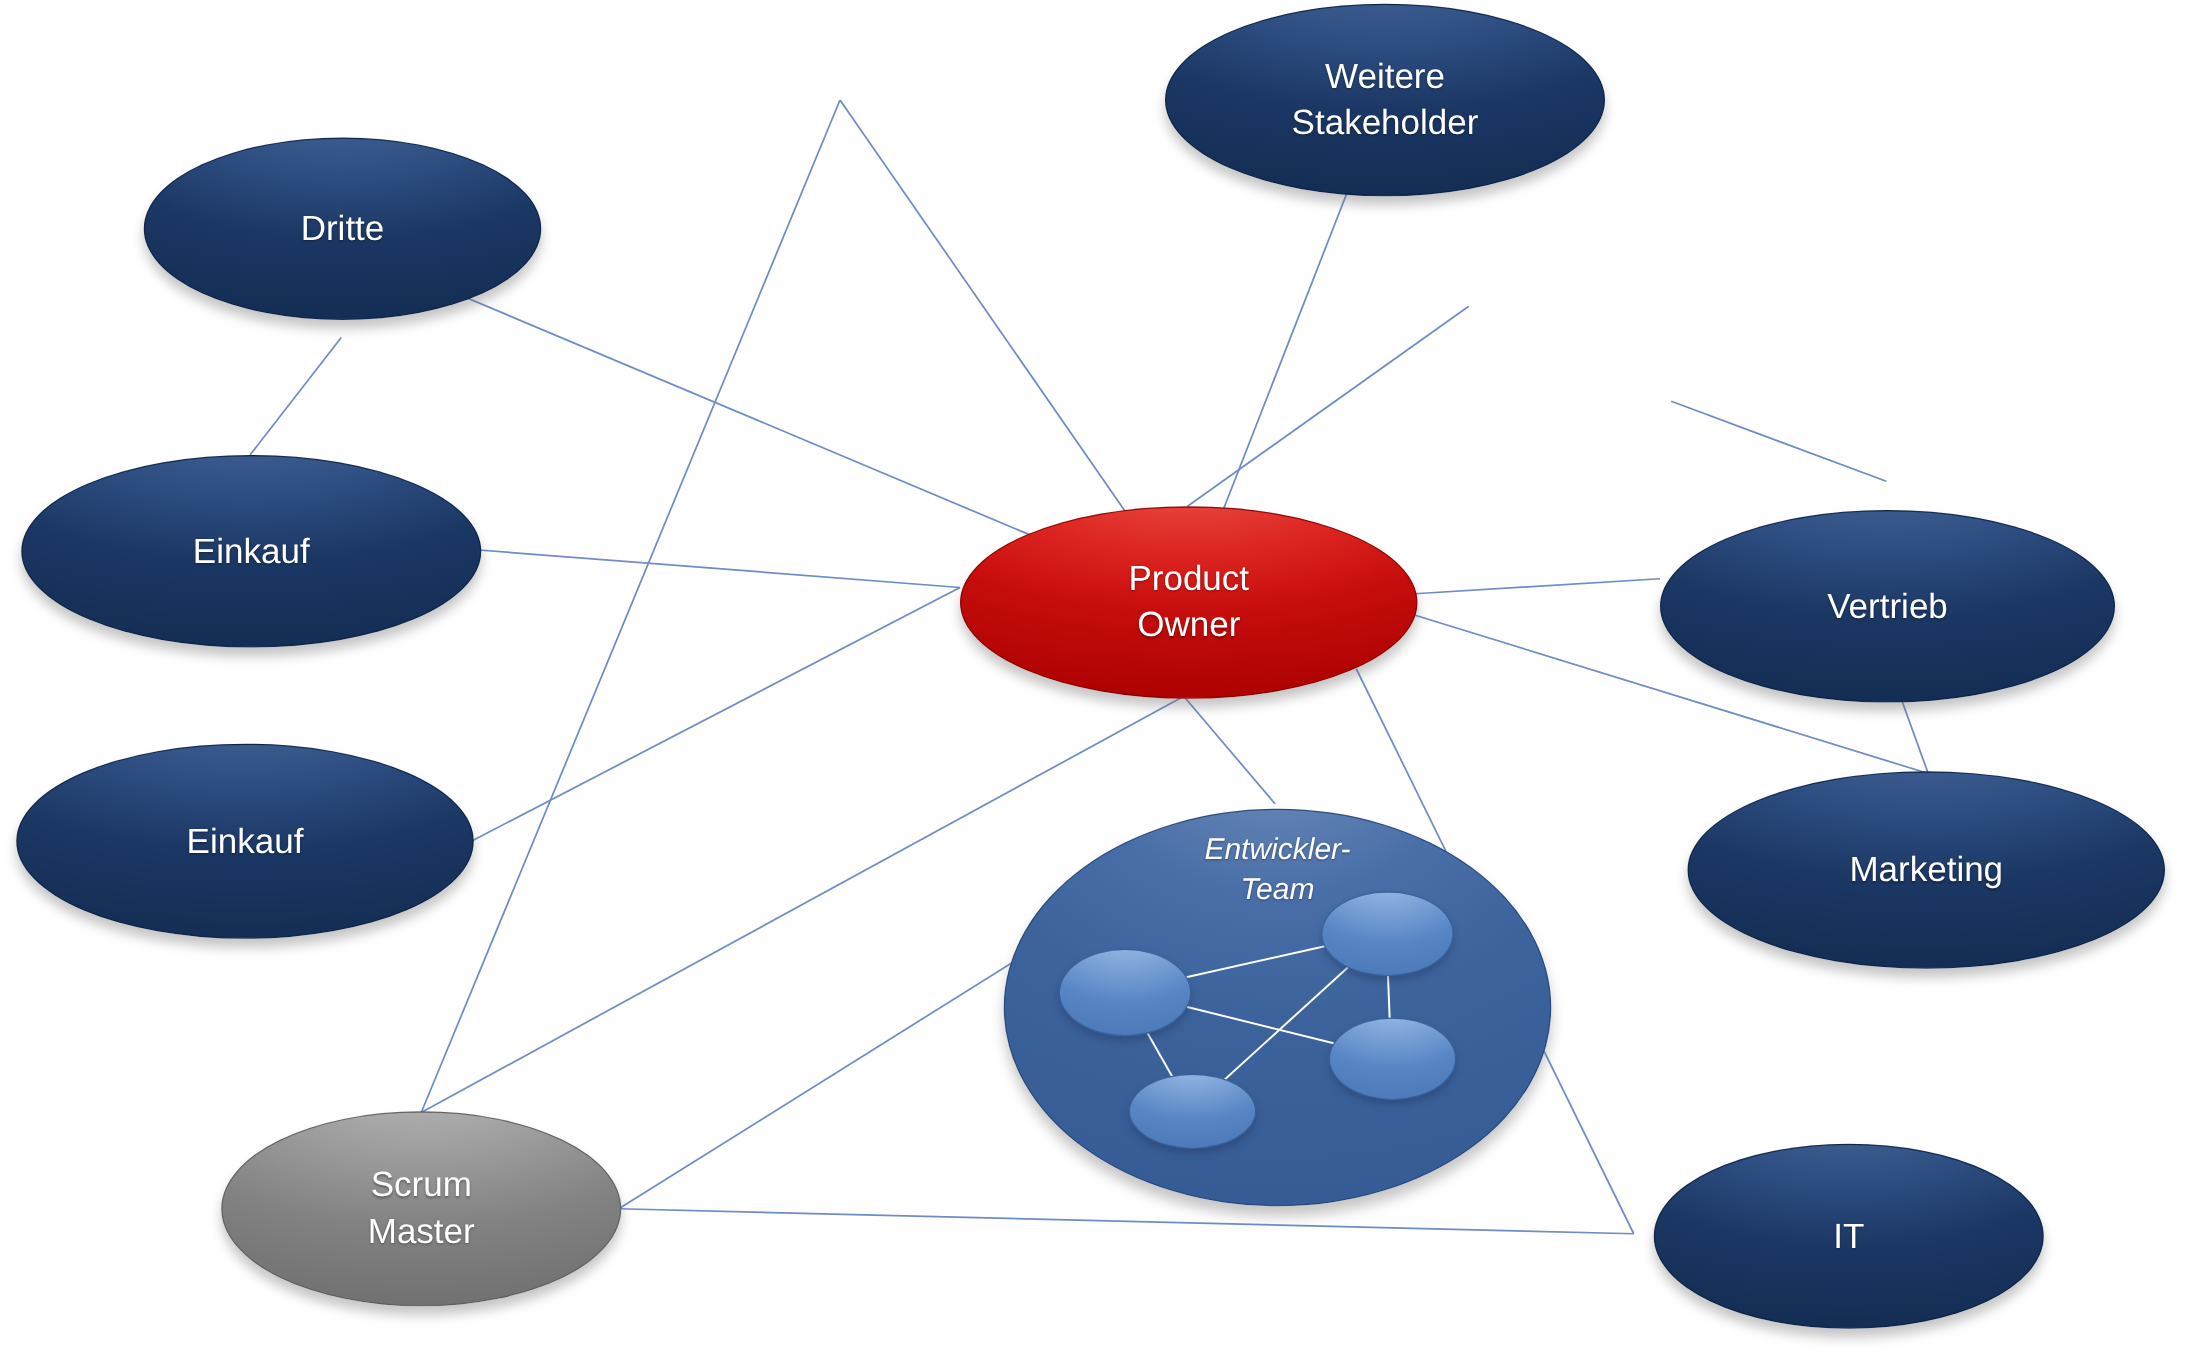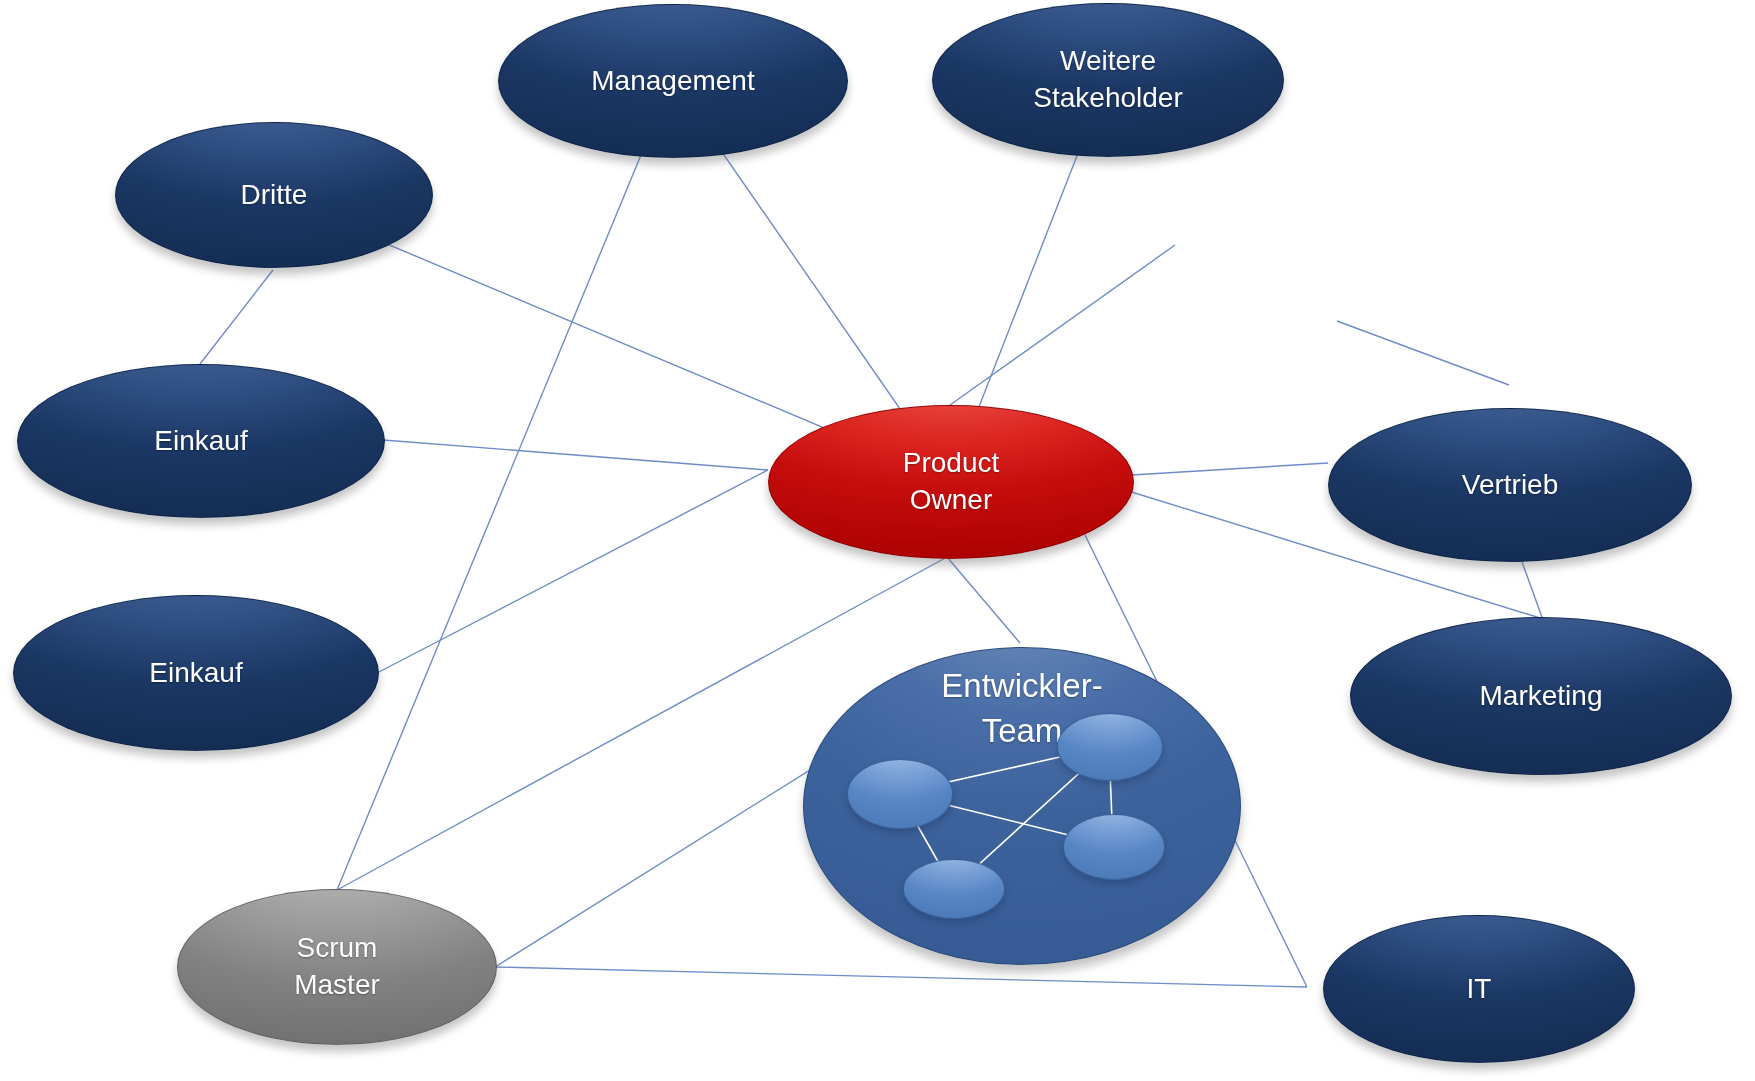--- a/index.html
+++ b/index.html
@@ -19,21 +19,21 @@
         border:1px solid rgba(130,0,0,.8);}
   .gray{background:radial-gradient(ellipse 120% 130% at 50% -25%,
           #bdbdbd 0%, #999999 40%, #828282 65%, #6f6f6f 100%);
         border:1px solid rgba(90,90,90,.8);}
   #team-circle{position:absolute;z-index:2;border-radius:50%;
         background:radial-gradient(ellipse 115% 120% at 50% -15%,
           #6d8cba 0%, #4a6fa8 30%, #3d639c 55%, #365b94 100%);
         border:1px solid rgba(38,68,115,.8);
         box-shadow:0 8px 10px rgba(110,110,110,.40);}
   #team-circle .lbl{position:absolute;left:0;right:0;top:16px;text-align:center;color:#fff;
-        font-size:33px;line-height:1.35;text-shadow:0 1px 2px rgba(0,0,0,.35);pointer-events:none;}
+        font-size:24px;line-height:1.35;text-shadow:0 1px 2px rgba(0,0,0,.35);pointer-events:none;font-style:italic;}
   #team-svg{position:absolute;left:0;top:0;width:100%;height:100%;z-index:3;}
   .member{position:absolute;z-index:4;border-radius:50%;
         background:radial-gradient(ellipse 120% 140% at 50% -30%,
           #a9c6ea 0%, #7da4d8 35%, #5886c5 65%, #4a77b5 100%);
         border:1px solid rgba(52,92,150,.9);
         box-shadow:0 4px 6px rgba(30,50,90,.35);}
 </style>
 </head>
 <body>
 
@@ -67,32 +67,27 @@
         <line x1="95" y1="145" x2="149" y2="240" stroke="#FFFFFF" stroke-width="1.6"></line>
         <line x1="95" y1="145" x2="309" y2="198" stroke="#FFFFFF" stroke-width="1.6"></line>
         <line x1="149" y1="240" x2="305" y2="98" stroke="#FFFFFF" stroke-width="1.6"></line>
         <line x1="305" y1="98" x2="309" y2="198" stroke="#FFFFFF" stroke-width="1.6"></line>
       </svg>
   <div class="member" style="left: 43px; top: 111px; width: 104px; height: 68px;"></div>
       <div class="member" style="left: 253px; top: 65px; width: 104px; height: 66px;"></div>
       <div class="member" style="left: 99px; top: 211px; width: 100px; height: 58px;"></div>
       <div class="member" style="left: 259px; top: 166px; width: 100px; height: 64px;"></div>
     </div>
-<div class="node navy" style="left: 498px; top: 4px; width: 348px; height: 152px;">
-      <div class="lbl">
-        <div>Management</div>
-      </div>
-    </div>
     <div class="node navy" style="left: 932px; top: 3px; width: 350px; height: 152px;">
       <div class="lbl">
         <div>Weitere</div>
         <div>Stakeholder</div>
       </div>
     </div>
-    <div class="node navy" style="left: 115px; top: 122px; width: 316px; height: 144px;">
+    <div class="node navy" style="left: 115px; top: 110px; width: 316px; height: 144px;">
       <div class="lbl">
         <div>Dritte</div>
       </div>
     </div>
     <div class="node navy" style="left: 17px; top: 364px; width: 366px; height: 152px; text-align: center;">
       <div class="lbl">
         <div>Einkauf</div>
       </div>
     </div>
     <div class="node navy" style="left: 1328px; top: 408px; width: 362px; height: 152px;">

